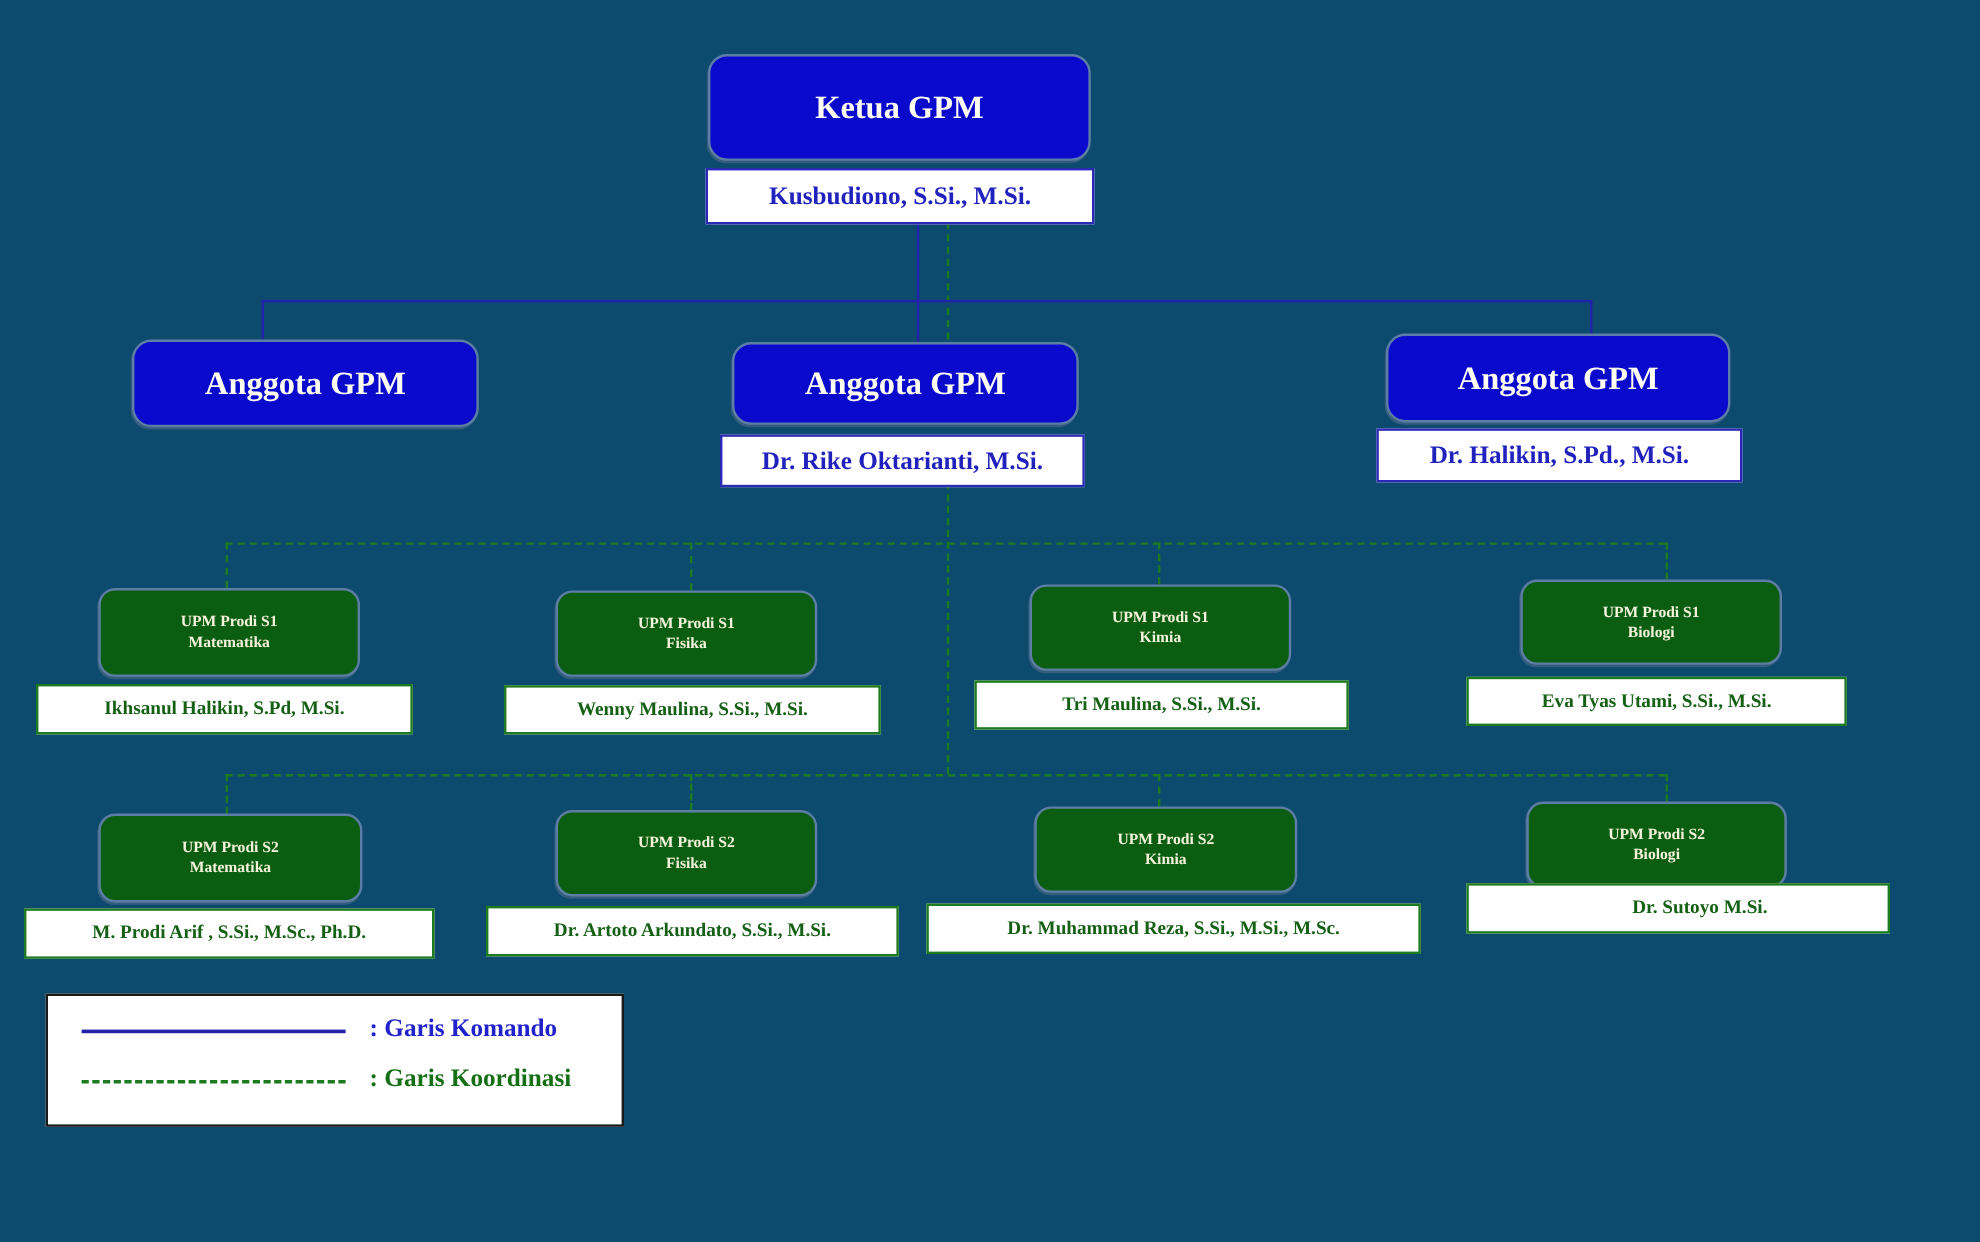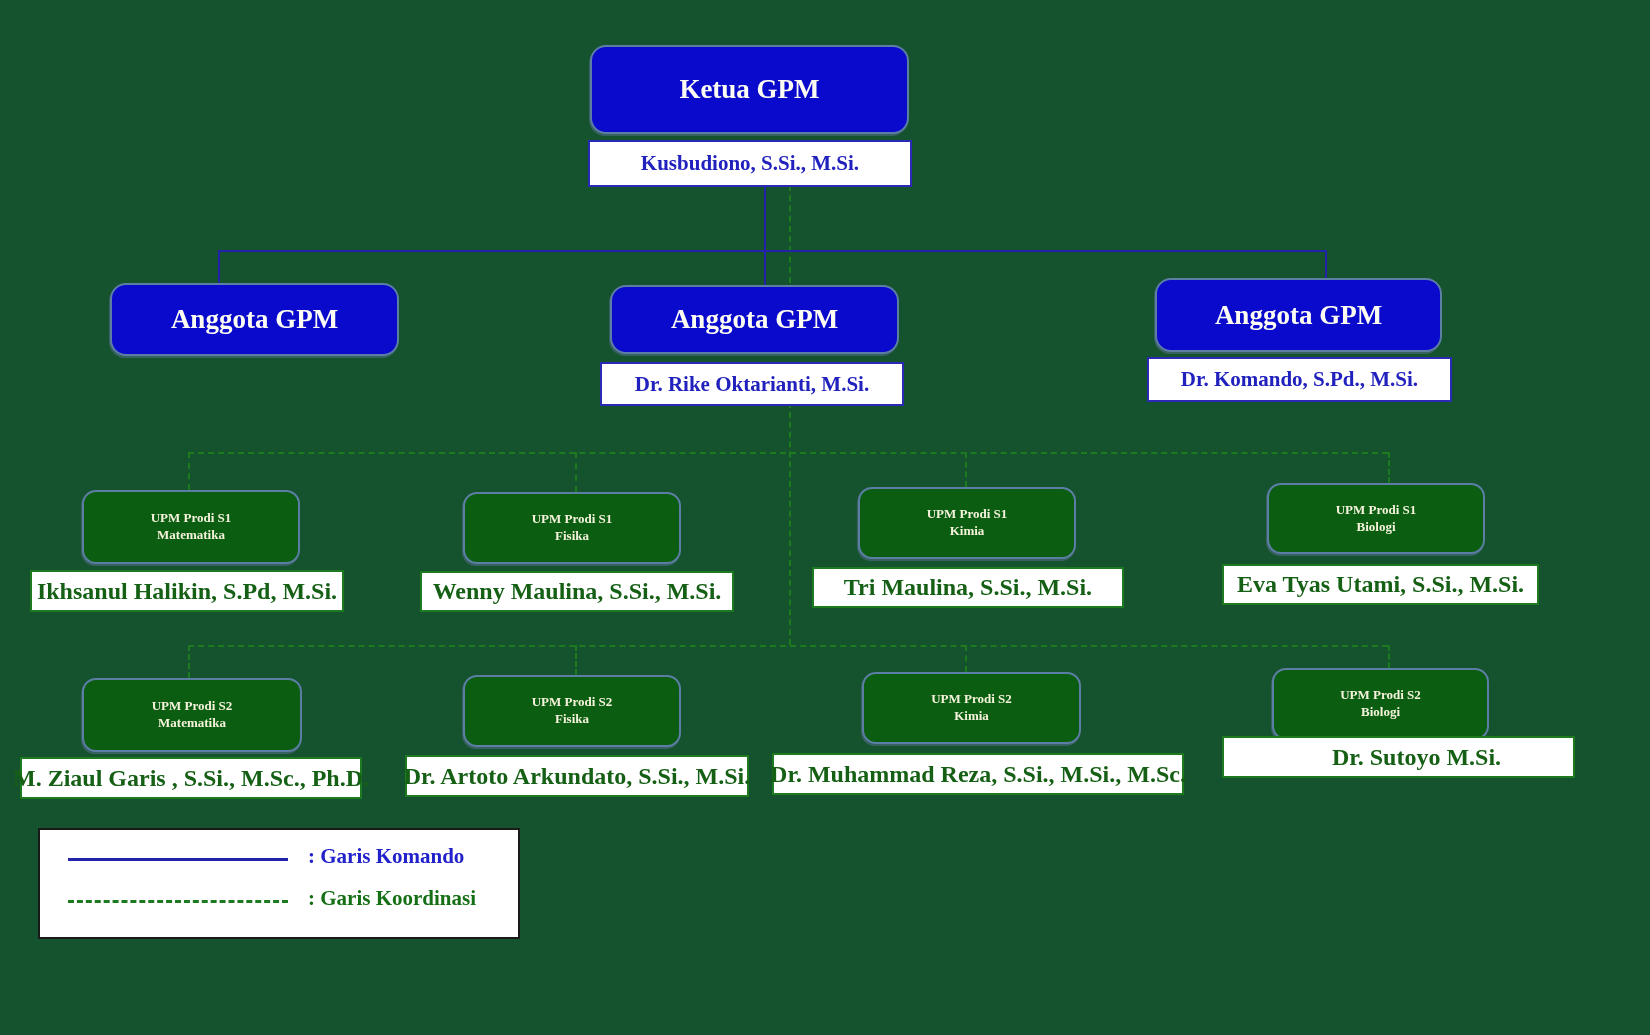--- a/index.html
+++ b/index.html
@@ -1,20 +1,20 @@
 <!DOCTYPE html>
 <html><head>
 <meta charset="utf-8">
 <style>
   html, body { margin: 0; padding: 0; background: #ffffff; }
   .canvas {
     position: relative;
     width: 1650px;
     height: 1035px;
-    background: #14532d;
+    background: #0c4a6e;
     font-family: "Liberation Serif", serif;
     overflow: hidden;
   }
   
   .bigbox {
     position: absolute;
     background: #0A0ACD;
     border: 2px solid #5C7EA4;
     border-radius: 16px;
     color: #FCFCF2;
@@ -44,21 +44,21 @@
     white-space: nowrap;
   }
   .namebox.blue {
     border: 2px solid #2A2AB4;
     color: #2121BE;
     font-size: 21px;
   }
   .namebox.green {
     border: 2px solid #1E7A1E;
     color: #156015;
-    font-size: 24px;
+    font-size: 16px;
   }
   
   .hline-solid { position: absolute; border-top: 2px solid #2222AA; }
   .vline-solid { position: absolute; border-left: 2px solid #2222AA; }
   .hline-dash  { position: absolute; border-top: 2px dashed #1E7A1E; }
   .vline-dash  { position: absolute; border-left: 2px dashed #1E7A1E; }
   
   .legendbox {
     position: absolute;
     left: 38px; top: 828px;
@@ -108,21 +108,21 @@
 
   <div class="bigbox blue" style="left:590px; top:45px; width:315px; height:85px;">Ketua GPM</div>
   <div class="namebox blue" style="left:588px; top:140px; width:320px; height:43px;">Kusbudiono, S.Si., M.Si.</div>
 
   <div class="bigbox blue" style="left:110px; top:283px; width:285px; height:69px;">Anggota GPM</div>
 
   <div class="bigbox blue" style="left:610px; top:285px; width:285px; height:65px;">Anggota GPM</div>
   <div class="namebox blue" style="left:600px; top:362px; width:300px; height:40px;">Dr. Rike Oktarianti, M.Si.</div>
 
   <div class="bigbox blue" style="left:1155px; top:278px; width:283px; height:70px;">Anggota GPM</div>
-  <div class="namebox blue" style="left:1147px; top:357px; width:301px; height:41px;">Dr. Komando, S.Pd., M.Si.</div>
+  <div class="namebox blue" style="left:1147px; top:357px; width:301px; height:41px;">Dr. Halikin, S.Pd., M.Si.</div>
 
   <div class="bigbox green" style="left:82px; top:490px; width:214px; height:70px;">
     <div>
       <div>UPM Prodi S1</div>
       <div>Matematika</div>
     </div>
   </div>
   <div class="namebox green" style="left:30px; top:570px; width:310px; height:38px;">Ikhsanul Halikin, S.Pd, M.Si.</div>
 
   <div class="bigbox green" style="left:463px; top:492px; width:214px; height:68px;">
@@ -148,21 +148,21 @@
     </div>
   </div>
   <div class="namebox green" style="left:1222px; top:564px; width:313px; height:37px;">Eva Tyas Utami, S.Si., M.Si.</div>
 
   <div class="bigbox green" style="left:82px; top:678px; width:216px; height:70px;">
     <div>
       <div>UPM Prodi S2</div>
       <div>Matematika</div>
     </div>
   </div>
-  <div class="namebox green" style="left:20px; top:757px; width:338px; height:38px;">M. Ziaul Garis , S.Si., M.Sc., Ph.D.</div>
+  <div class="namebox green" style="left:20px; top:757px; width:338px; height:38px;">M. Prodi Arif , S.Si., M.Sc., Ph.D.</div>
 
   <div class="bigbox green" style="left:463px; top:675px; width:214px; height:68px;">
     <div>
       <div>UPM Prodi S2</div>
       <div>Fisika</div>
     </div>
   </div>
   <div class="namebox green" style="left:405px; top:755px; width:340px; height:38px;">Dr. Artoto Arkundato, S.Si., M.Si.</div>
 
   <div class="bigbox green" style="left:862px; top:672px; width:215px; height:68px;">

